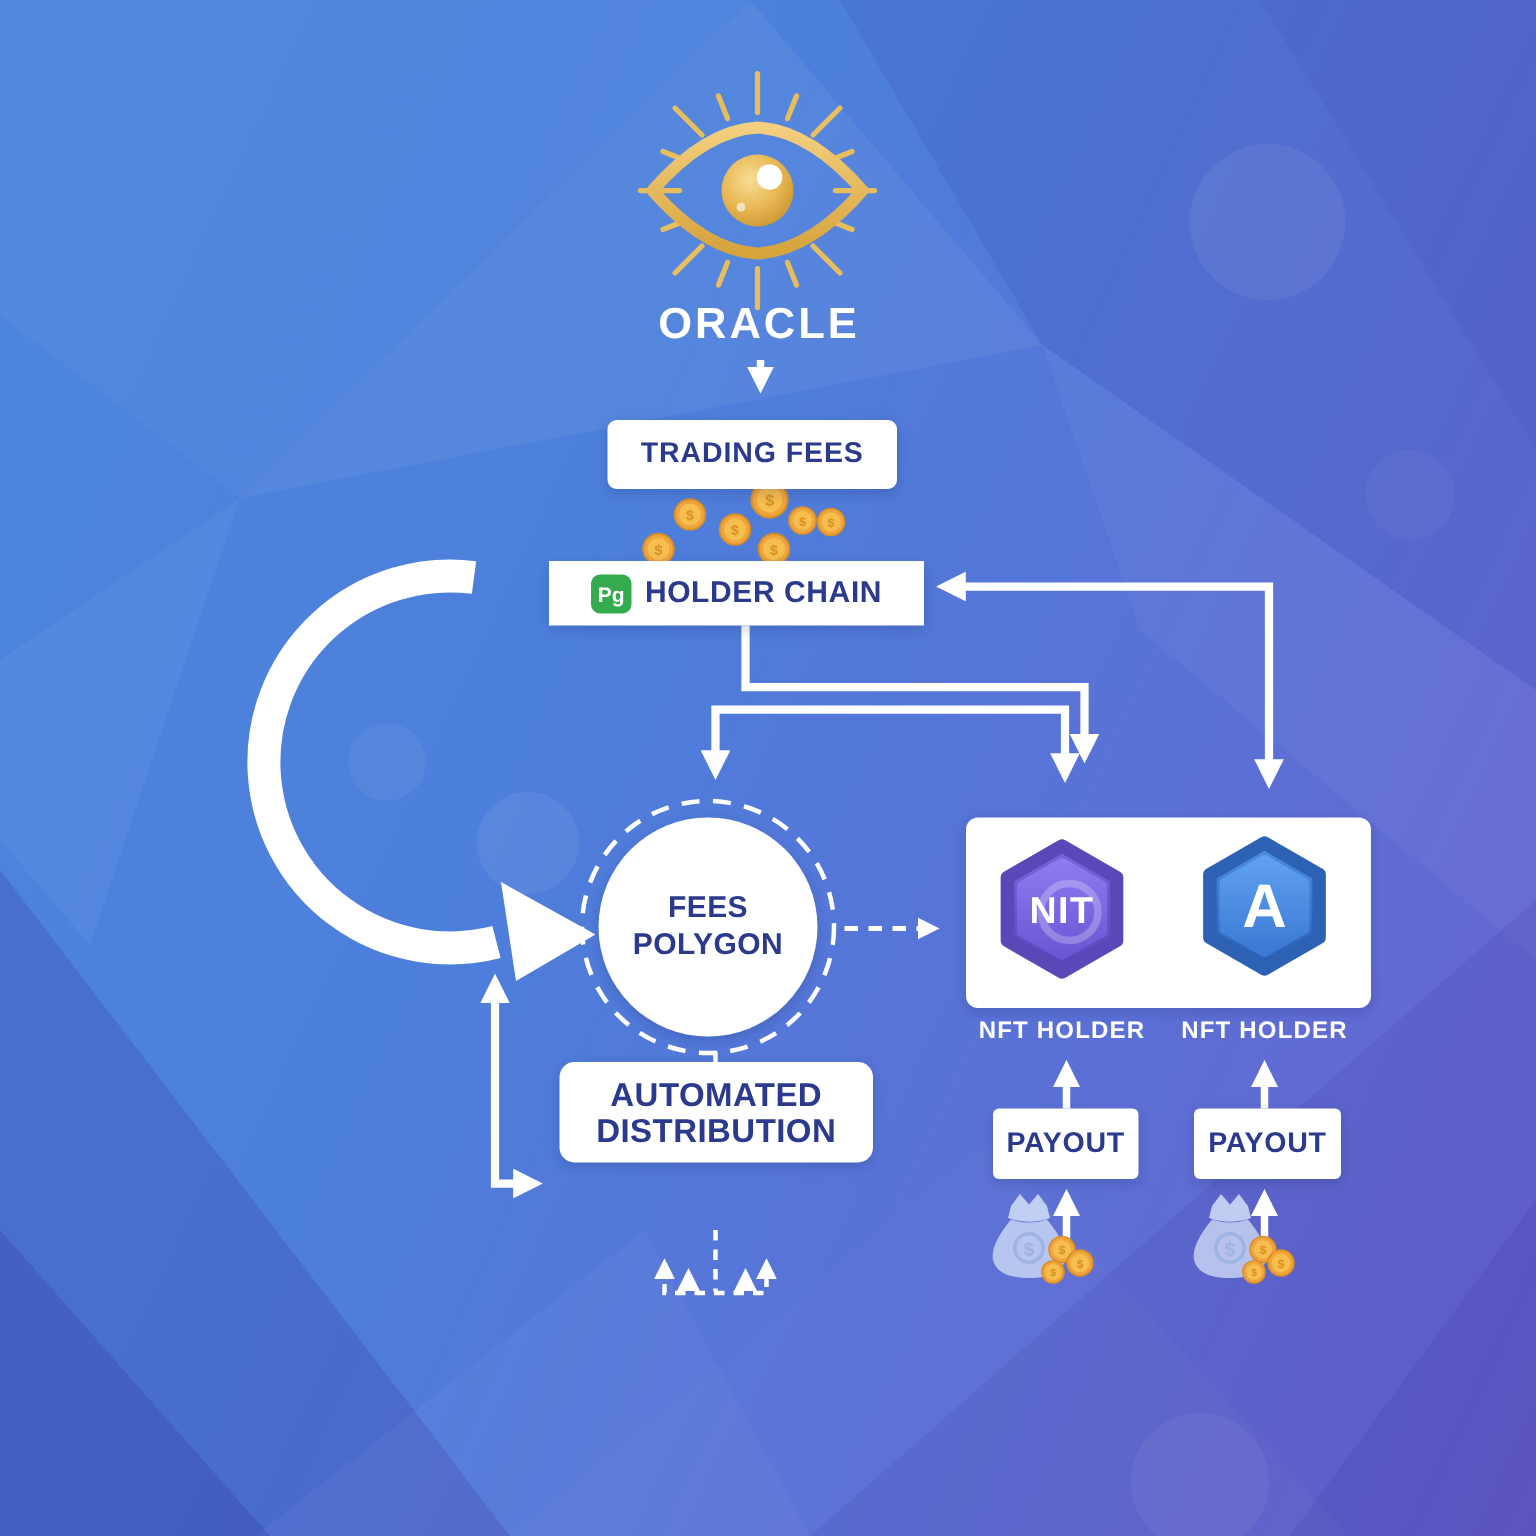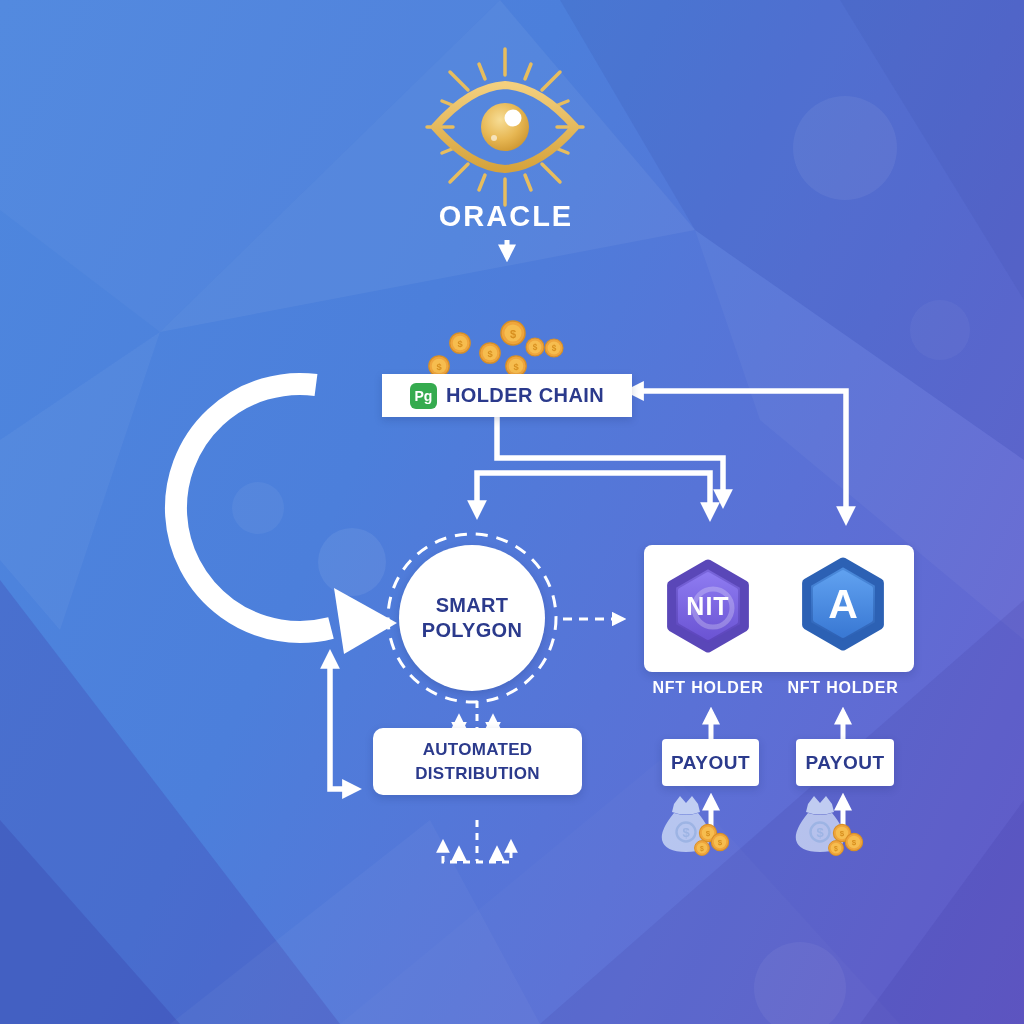--- a/index.html
+++ b/index.html
@@ -7,32 +7,32 @@
     font-family:"Liberation Sans",sans-serif;
     background:linear-gradient(115deg,#4e87de 0%,#4c7fdb 38%,#5a71d6 68%,#6a62cf 100%);}
   .stage svg{position:absolute;left:0;top:0;pointer-events:none;}
   #bg-layer{z-index:0;} #line-layer{z-index:1;} #icon-layer{z-index:3;}
   .node{position:absolute;z-index:2;background:#fff;border-radius:6px;
     display:flex;align-items:center;justify-content:center;
     color:#2b3a8c;font-weight:bold;box-shadow:0 3px 8px rgba(18,35,90,.18);}
   .lbl{position:absolute;z-index:2;color:#fff;font-weight:bold;text-align:center;}
   #oracle-label{left:406px;top:200px;width:200px;font-size:29px;letter-spacing:2px;}
   #trading-fees{left:405px;top:280px;width:193px;height:46px;font-size:19px;letter-spacing:.6px;}
-  #polygon-chain{left:366px;top:374px;width:250px;height:43px;border-radius:0;gap:9px;font-size:20px;letter-spacing:.4px;margin-left:16px;}
+  #polygon-chain{left:366px;top:374px;width:250px;height:43px;border-radius:0;gap:9px;font-size:20px;letter-spacing:.4px;}
   .pg-badge{width:27px;height:26px;background:#35ab4f;border-radius:6px;color:#fff;
     font-size:14px;display:flex;align-items:center;justify-content:center;letter-spacing:0;}
   #smart-contract{left:399px;top:545px;width:146px;height:146px;border-radius:50%;
     flex-direction:column;font-size:20px;line-height:25px;letter-spacing:.3px;}
   #nft-panel{left:644px;top:545px;width:270px;height:127px;border-radius:8px;}
   #holder-1{left:633px;top:679px;width:150px;font-size:16px;letter-spacing:.8px;}
   #holder-2{left:768px;top:679px;width:150px;font-size:16px;letter-spacing:.8px;}
   #payout-1{left:662px;top:739px;width:97px;height:47px;border-radius:4px;font-size:19px;letter-spacing:.5px;}
   #payout-2{left:796px;top:739px;width:98px;height:47px;border-radius:4px;font-size:19px;letter-spacing:.5px;}
-  #auto-dist{left:373px;top:728px;width:209px;height:67px;border-radius:10px;
-    flex-direction:column;font-size:17px;line-height:24px;letter-spacing:.3px;}
+  #auto-dist{left:373px;top:708px;width:209px;height:67px;border-radius:10px;
+    flex-direction:column;font-size:22px;line-height:24px;letter-spacing:.3px;}
 </style>
 </head>
 <body>
 
 <div class="stage">
 
   <svg id="bg-layer" width="1024" height="1024" viewBox="0 0 1024 1024">
     <polygon points="500,0 695,230 160,332" fill="#ffffff" opacity="0.055"></polygon>
     <polygon points="0,0 500,0 160,332 0,210" fill="#ffffff" opacity="0.03"></polygon>
     <polygon points="160,332 60,630 0,560 0,440" fill="#ffffff" opacity="0.045"></polygon>
@@ -129,28 +129,31 @@
     <g>
       <use href="#bagDef" transform="translate(820,828)"></use>
       <use href="#coinDef" transform="translate(842,833) scale(0.72)"></use>
       <use href="#coinDef" transform="translate(854,842) scale(0.72)"></use>
       <use href="#coinDef" transform="translate(836,848) scale(0.62)"></use>
     </g>
   </svg>
 
   <div class="lbl" id="oracle-label">ORACLE</div>
 
+  <div class="node" id="trading-fees">
+    <span>TRADING FEES</span>
+  </div>
 
   <div class="node" id="polygon-chain">
     <span class="pg-badge">Pg</span>
     <span>HOLDER CHAIN</span>
   </div>
 
   <div class="node" id="smart-contract">
-    <span>SMART</span>
+    <span>FEES</span>
     <span>POLYGON</span>
   </div>
 
   <div class="node" id="nft-panel"></div>
 
   <div class="lbl" id="holder-1">NFT HOLDER</div>
   <div class="lbl" id="holder-2">NFT HOLDER</div>
 
   <div class="node" id="payout-1">
     <span>PAYOUT</span>

